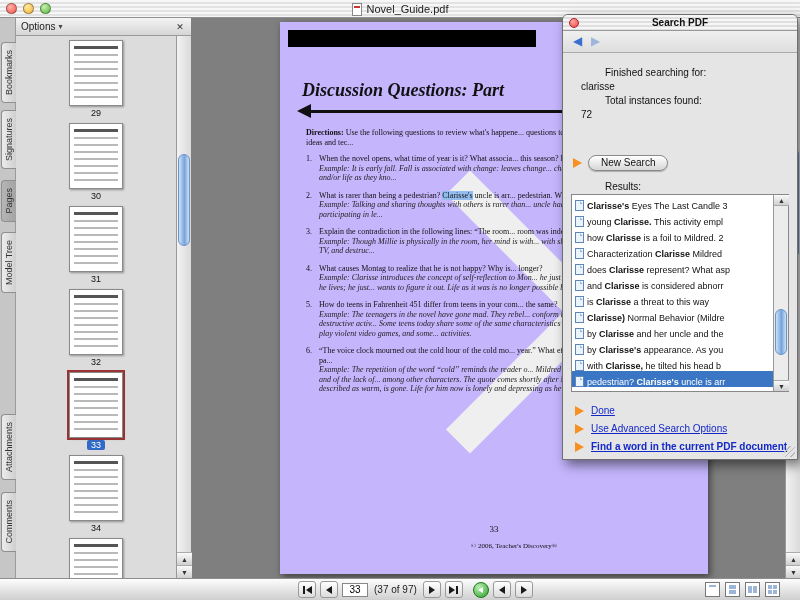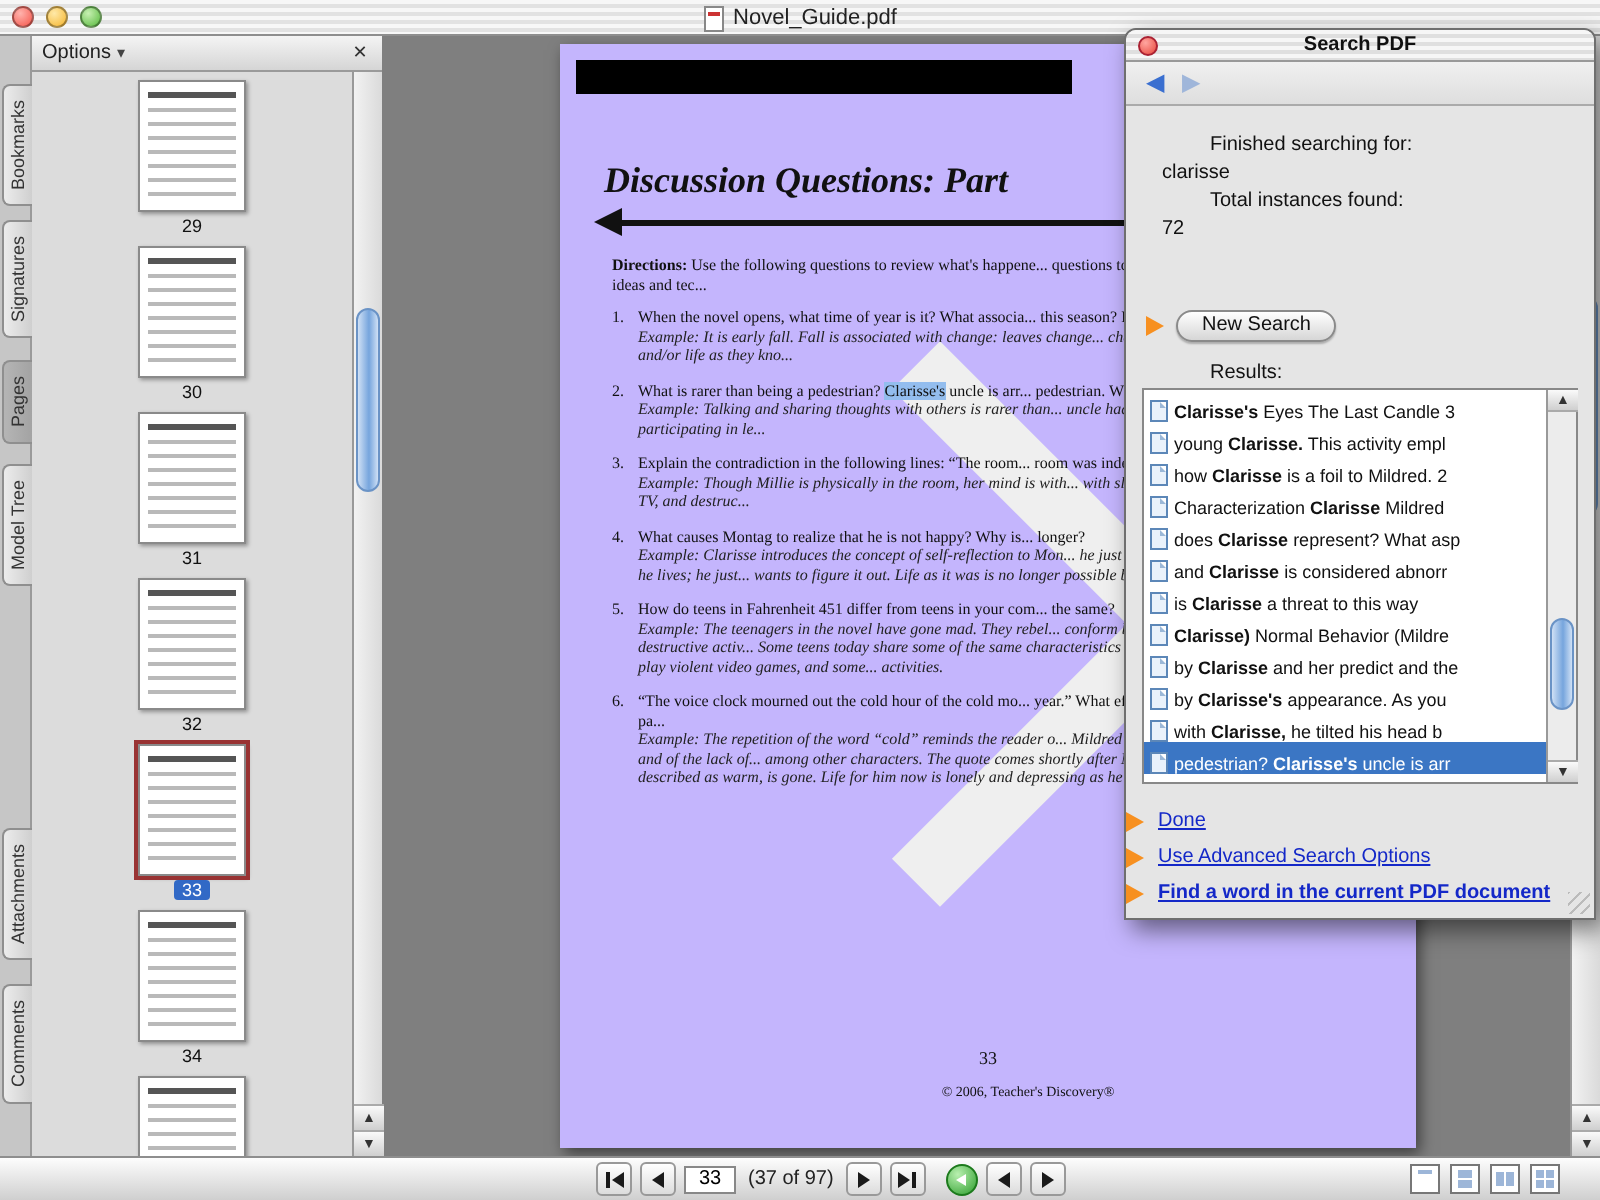--- a/index.html
+++ b/index.html
@@ -128,21 +128,21 @@
   .result-row.selected { background:#3b76c4; color:#fff; }
   .result-icon { flex:none; width:9px; height:11px; margin:0 3px 0 1px; background:#eaf2fb;
     border:1px solid #5c87b8; position:relative; }
   .result-icon::after { content:""; position:absolute; top:0; right:0;
     border-top:3px solid #fff; border-left:3px solid #9bb8d8; }
   .results-sb { position:absolute; right:0; top:0; bottom:0; width:15px; background:#ececec; border-left:1px solid #999; }
   .results-sb .sb-btn { height:11px; }
   .results-sb .rup { top:0; border-top:none; border-bottom:1px solid #aaa; }
   .results-sb .rdown { bottom:0; }
   .results-sb .sb-thumb { top:58%; height:46px; }
-  .sw-link-row { position:absolute; left:0; display:flex; align-items:center; gap:7px; }
+  .sw-link-row { position:absolute; left:12px; display:flex; align-items:center; gap:7px; }
   .lr0{top:390px}.lr1{top:408px}.lr2{top:426px}
   .sw-link { color:#1428c8; text-decoration:underline; cursor:default; }
   .sw-link.strong { font-weight:bold; }
   .sw-grip { position:absolute; right:2px; bottom:2px; width:11px; height:11px;
     background:repeating-linear-gradient(135deg,#bbb 0 1px,transparent 1px 4px); }
 </style>
 </head>
 <body>
 
 <div class="app">
@@ -515,21 +515,21 @@
           <div class="result-row">
             <span class="result-icon"></span>
             <span class="result-text"><span>is </span><b>Clarisse</b><span> a threat to this way</span></span>
           </div>
           <div class="result-row">
             <span class="result-icon"></span>
             <span class="result-text"><span></span><b>Clarisse)</b><span> Normal Behavior (Mildre</span></span>
           </div>
           <div class="result-row">
             <span class="result-icon"></span>
-            <span class="result-text"><span>by </span><b>Clarisse</b><span> and her predict and the</span></span>
+            <span class="result-text"><span>by </span><b>Clarisse</b><span> and her uncle and the</span></span>
           </div>
           <div class="result-row">
             <span class="result-icon"></span>
             <span class="result-text"><span>by </span><b>Clarisse's</b><span> appearance. As you</span></span>
           </div>
           <div class="result-row">
             <span class="result-icon"></span>
             <span class="result-text"><span>with </span><b>Clarisse,</b><span> he tilted his head b</span></span>
           </div>
           <div class="result-row selected">

